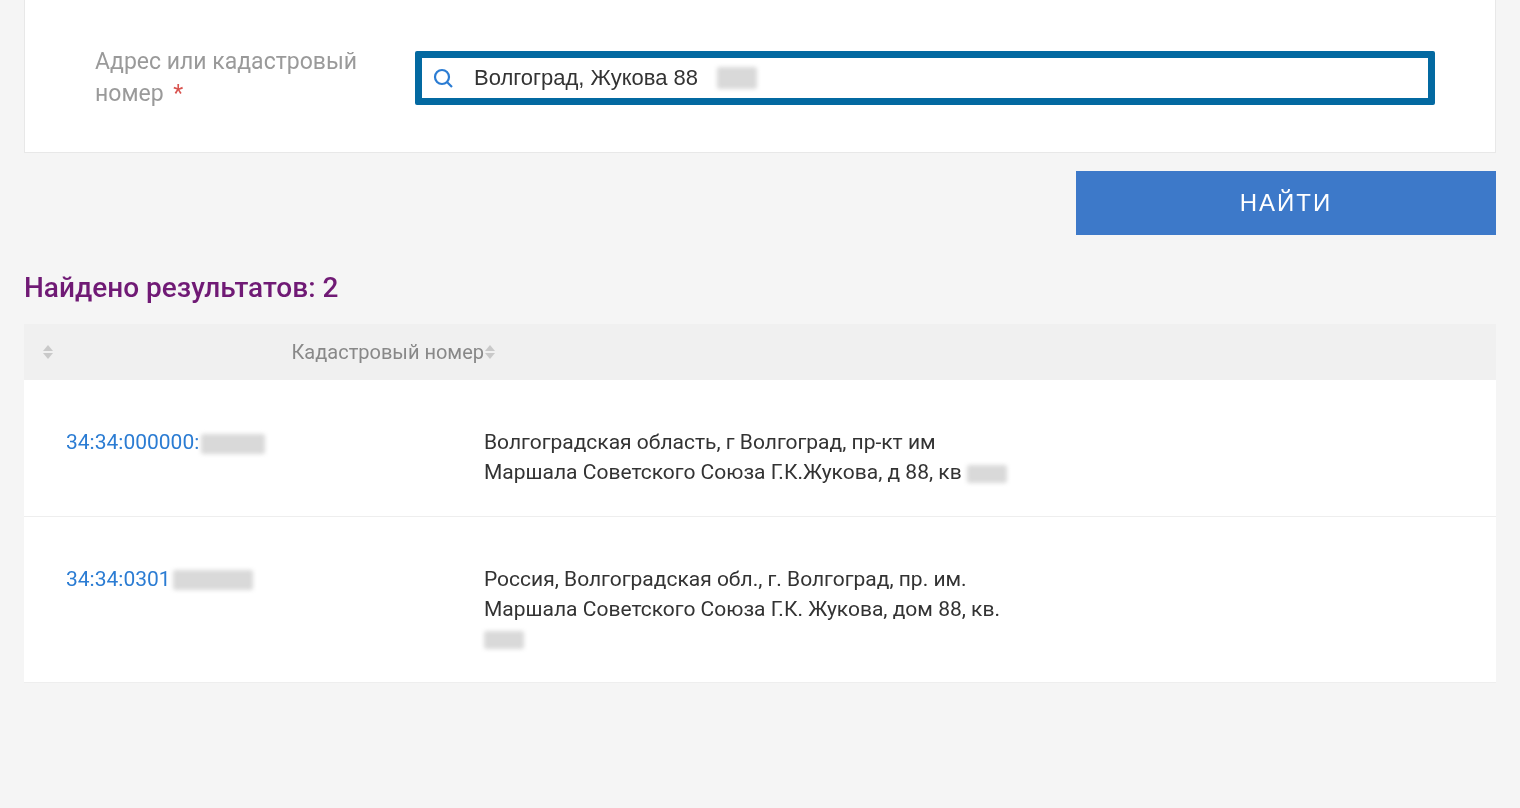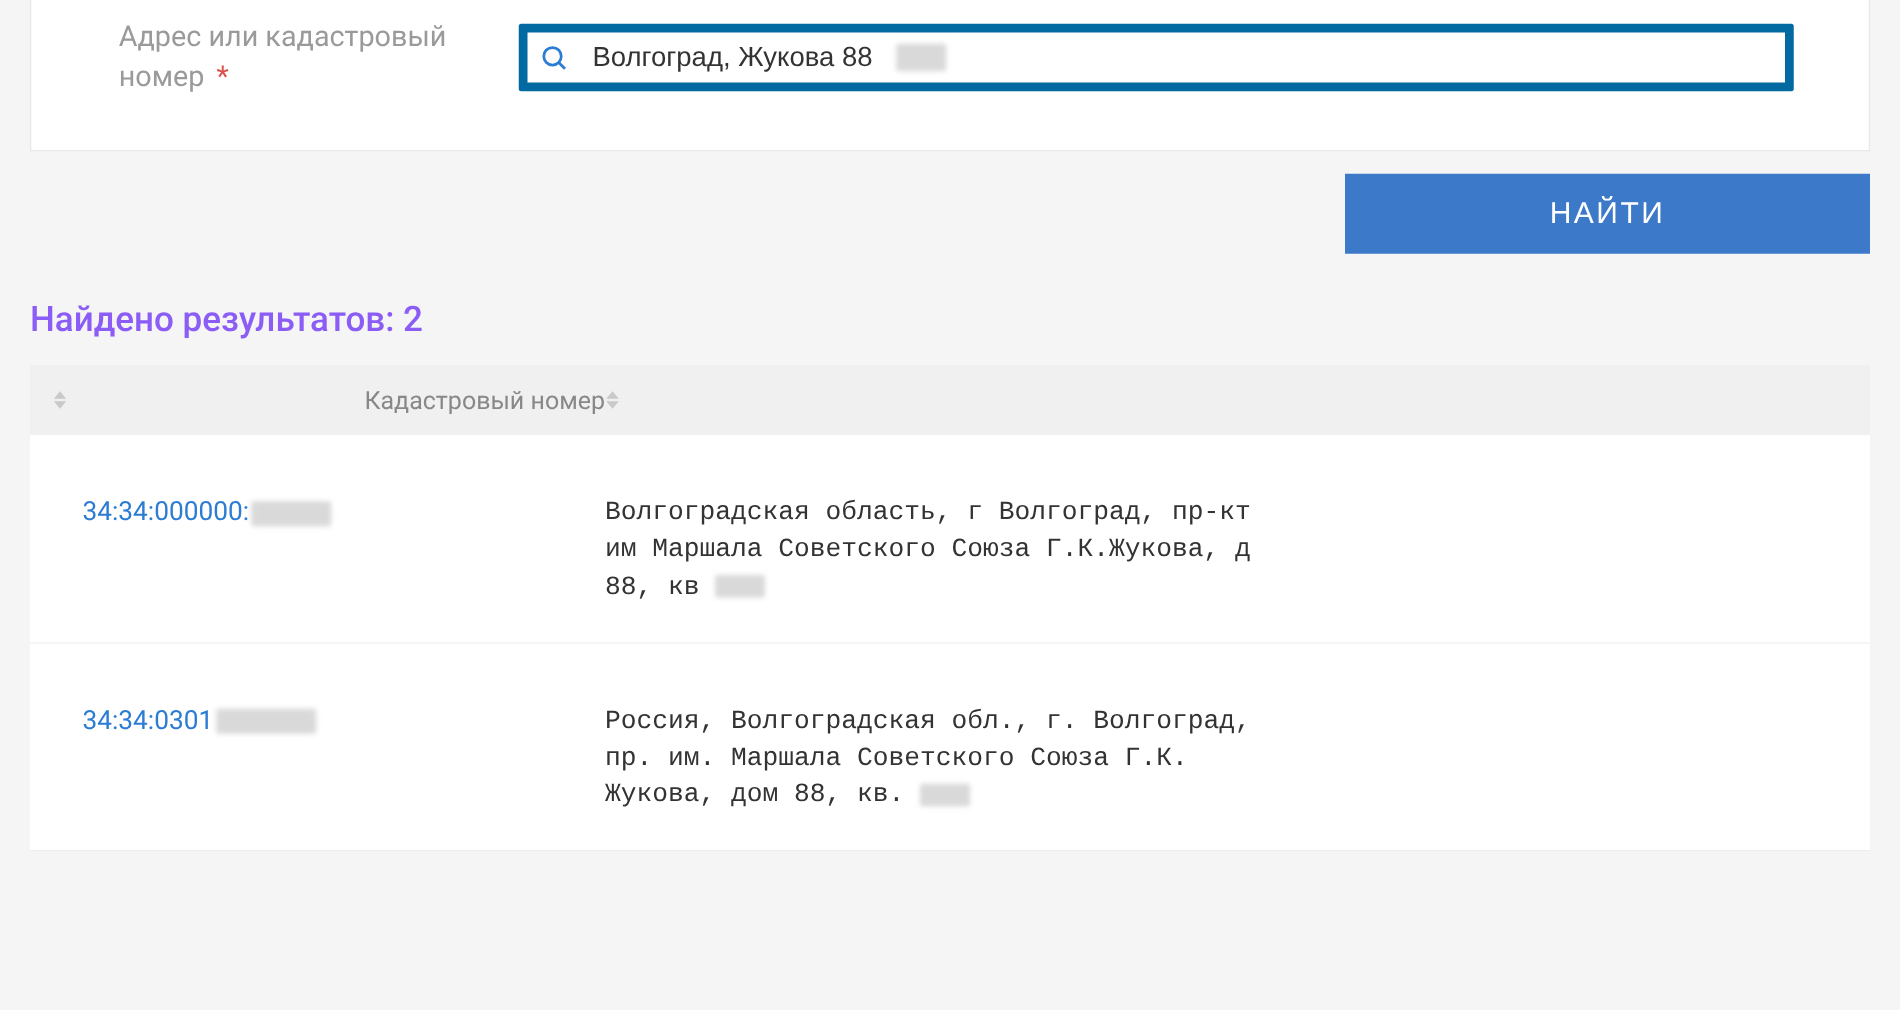--- a/index.html
+++ b/index.html
@@ -14,21 +14,21 @@
     }
     .page {
       width: 1520px;
       position: relative;
     }
     .search-card {
       background: #fff;
       border: 1px solid #e8e8e8;
       border-top: none;
       margin: 0 24px;
-      padding: 14px 60px 42px 70px;
+      padding: 46px 60px 42px 70px;
       display: flex;
       align-items: center;
       gap: 40px;
     }
     .search-label {
       font-size: 23px;
       color: #9a9a9a;
       line-height: 1.4;
       width: 280px;
     }
@@ -85,21 +85,21 @@
       height: 64px;
       padding: 13px 60px;
       min-width: 420px;
       font-size: 24px;
       letter-spacing: 2px;
       cursor: pointer;
     }
     .results-title {
       font-size: 28px;
       font-weight: 500;
-      color: #8b5cf6;
+      color: #701a75;
       padding: 18px 24px 20px 24px;
     }
     .table {
       width: calc(100% - 48px);
       margin: 0 24px;
     }
     .thead {
       display: flex;
       background: #f0f0f0;
       padding: 16px 0;
@@ -123,21 +123,21 @@
     }
     .sort-icon svg { width: 12px; height: 8px; }
     .tbody .row {
       display: flex;
       background: #fff;
       border-bottom: 1px solid #eee;
       padding: 48px 0 28px 0;
     }
     .td { font-size: 21px; line-height: 1.42; color: #333; }
     .td.col-cad { width: 460px; padding-left: 42px; }
-    .td.col-addr { width: 540px; font-family: Liberation Mono, monospace; }
+    .td.col-addr { width: 540px; }
     .td.col-type { flex: 1; }
     .link {
       color: #2b7cd3;
       cursor: pointer;
     }
     .cad-redact { height: 20px; width: 64px; margin-left: 2px; }
     .addr-redact { height: 18px; width: 40px; }
   </style>
 </head>
 <body>

